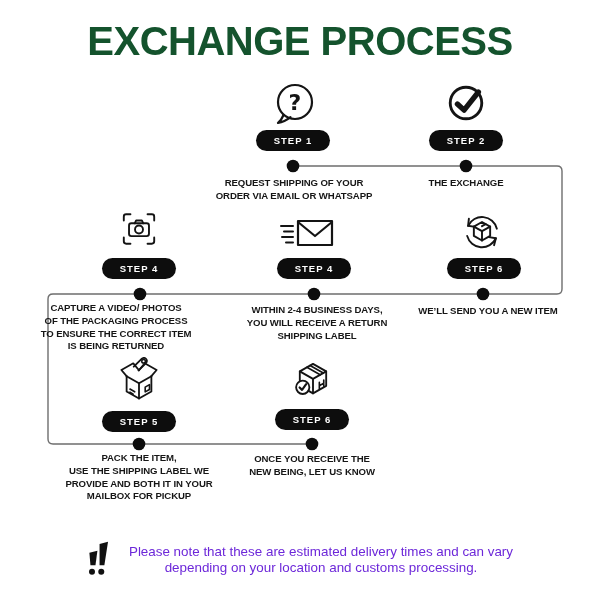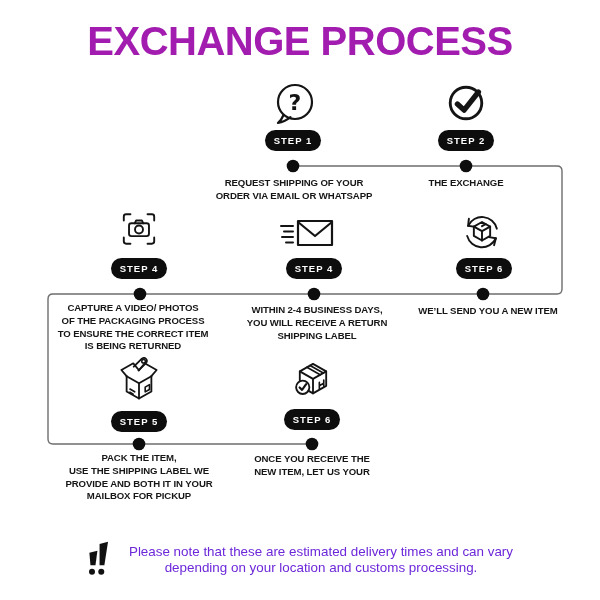--- a/index.html
+++ b/index.html
@@ -2,27 +2,27 @@
 <html><head>
 <meta charset="utf-8">
 <style>
   html,body{margin:0;padding:0;background:#fff;}
   .canvas{
     position:relative;width:600px;height:600px;background:#ffffff;
     font-family:"Liberation Sans", sans-serif;color:#141414;overflow:hidden;
   }
   .title{
     position:absolute;top:19px;left:0;width:100%;text-align:center;
-    font-size:40px;font-weight:700;letter-spacing:-0.5px;color:#a21caf;
+    font-size:40px;font-weight:700;letter-spacing:-0.5px;color:#14532d;
   }
   .conn{position:absolute;left:0;top:0;}
   .step-icon{position:absolute;transform:translateX(-50%);line-height:0;}
   .pill{
     position:absolute;transform:translateX(-50%);
-    width:56px;height:21px;background:#0d0d0d;border-radius:11px;
+    width:74px;height:21px;background:#0d0d0d;border-radius:11px;
     color:#ffffff;font-size:9.5px;font-weight:700;letter-spacing:1px;
     display:flex;align-items:center;justify-content:center;
   }
   .lines{
     position:absolute;transform:translateX(-50%);text-align:center;
     font-size:9.6px;font-weight:700;line-height:12.8px;white-space:nowrap;
     color:#161616;letter-spacing:-0.1px;
   }
   .note-icon{position:absolute;left:86px;top:539px;line-height:0;}
   .note-text{
@@ -79,21 +79,21 @@
       <path class="s" d="M4 11 V7 Q4 4.5 6.5 4.5 H11" stroke-width="2"></path>
       <path class="s" d="M29 4.5 H33.5 Q36 4.5 36 7 V11" stroke-width="2"></path>
       <path class="s" d="M36 29 V33 Q36 35.5 33.5 35.5 H29" stroke-width="2"></path>
       <path class="s" d="M11 35.5 H6.5 Q4 35.5 4 33 V29" stroke-width="2"></path>
       <rect class="s" x="9.5" y="14" width="21" height="13.5" rx="2.5" stroke-width="2"></rect>
       <path class="s" d="M15.5 14 L17 11 H23 L24.5 14" stroke-width="2"></path>
       <circle class="s" cx="20" cy="20.5" r="4.2" stroke-width="2"></circle>
     </svg>
   </div>
   <div class="pill" style="left:139px;top:258px">STEP 4</div>
-  <div class="lines" style="left:133px;top:302px">
+  <div class="lines" style="left:116px;top:302px">
     <div>CAPTURE A VIDEO/ PHOTOS</div>
     <div>OF THE PACKAGING PROCESS</div>
     <div>TO ENSURE THE CORRECT ITEM</div>
     <div>IS BEING RETURNED</div>
   </div>
 
   <div class="step-icon" style="left:307px;top:217px">
     <svg width="54" height="30" viewBox="0 0 54 30">
       <rect class="s" x="18" y="4" width="34" height="24" stroke-width="2.2"></rect>
       <path class="s" d="M18 5 L35 19 L52 5" stroke-width="2.2"></path>
@@ -152,21 +152,21 @@
       <path class="s" d="M35.5 13.7 V28.5 L22 36.2" stroke-width="1.9"></path>
       <path class="s" d="M19 7.7 L32.5 15.4 M15.8 9.5 L29.3 17.2" stroke-width="1.7"></path>
       <path class="s" d="M28.5 25 v6.5 M33 22.5 v6.5 M28.5 28.3 l4.5 -2.6" stroke-width="1.7"></path>
       <circle cx="11.5" cy="30" r="6.8" fill="#ffffff" stroke="#141414" stroke-width="1.9"></circle>
       <path class="s" d="M8.3 30.2 L10.8 32.6 L15 26.8" stroke-width="2.2"></path>
     </svg>
   </div>
   <div class="pill" style="left:312px;top:409px">STEP 6</div>
   <div class="lines" style="left:312px;top:453px">
     <div>ONCE YOU RECEIVE THE</div>
-    <div>NEW ITEM, LET US YOUR</div>
+    <div>NEW BEING, LET US KNOW</div>
   </div>
 
   <div class="note-icon">
     <svg width="29" height="39" viewBox="0 0 30 40">
       <path d="M3.5 14 L11.8 12 L9.8 27 L4.6 27 Z" fill="#111"></path>
       <path d="M14 5 L22.8 2.8 L19 27 L14 27 Z" fill="#111"></path>
       <circle cx="6.2" cy="33.6" r="3.1" fill="#111"></circle>
       <circle cx="15.8" cy="33.6" r="3.1" fill="#111"></circle>
     </svg>
   </div>

